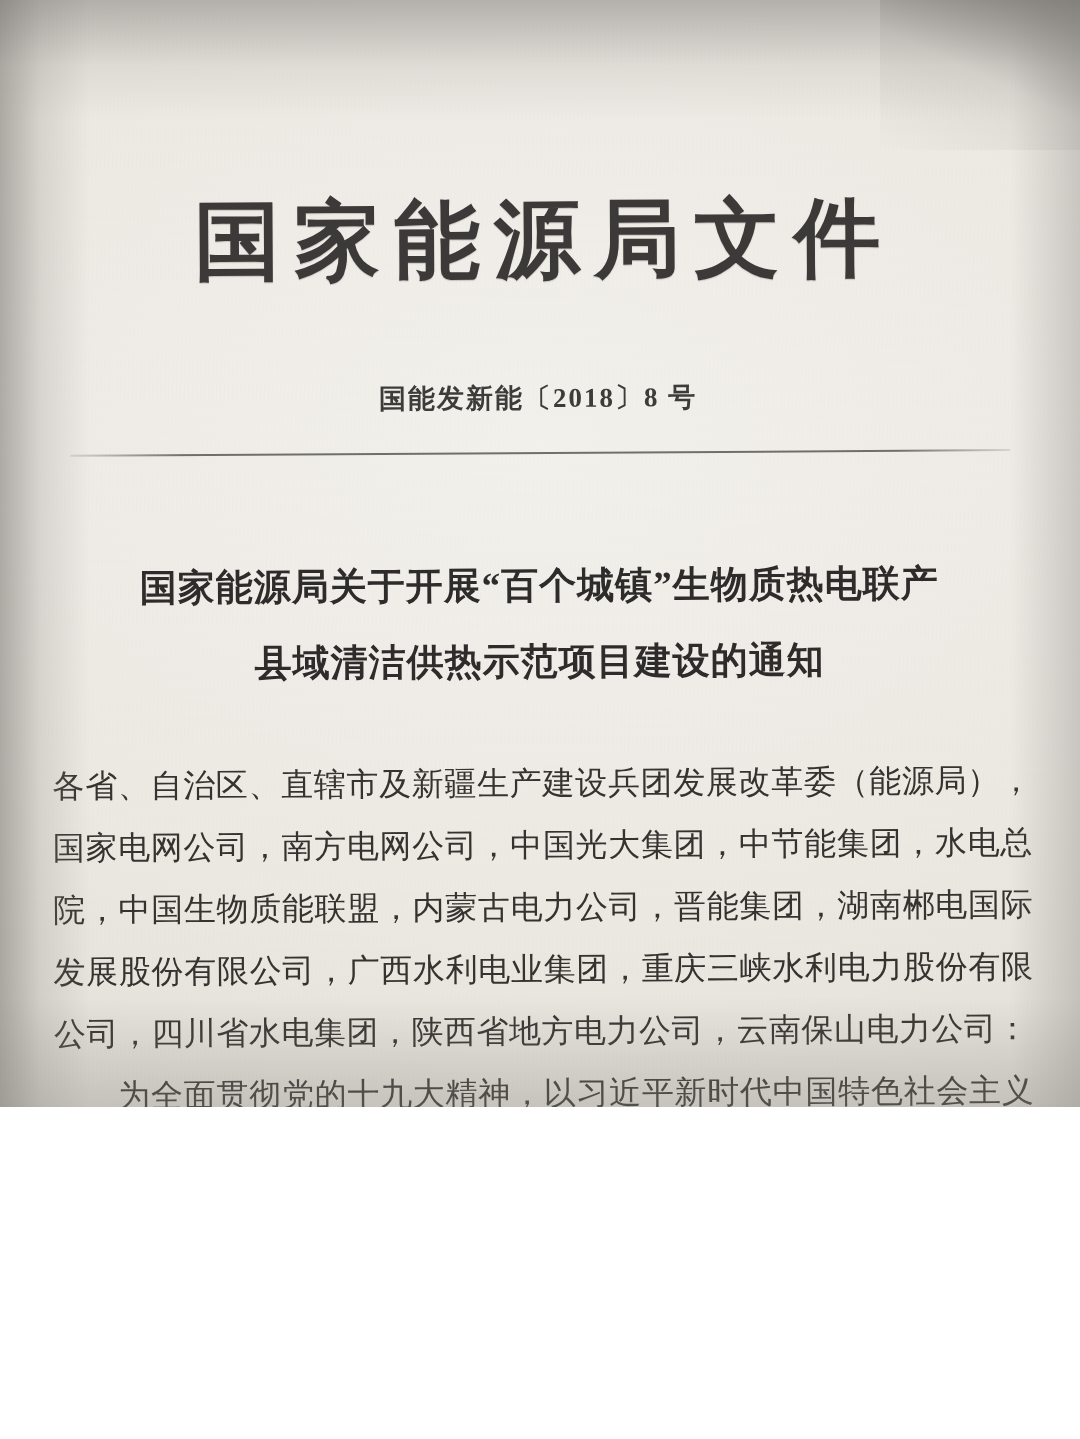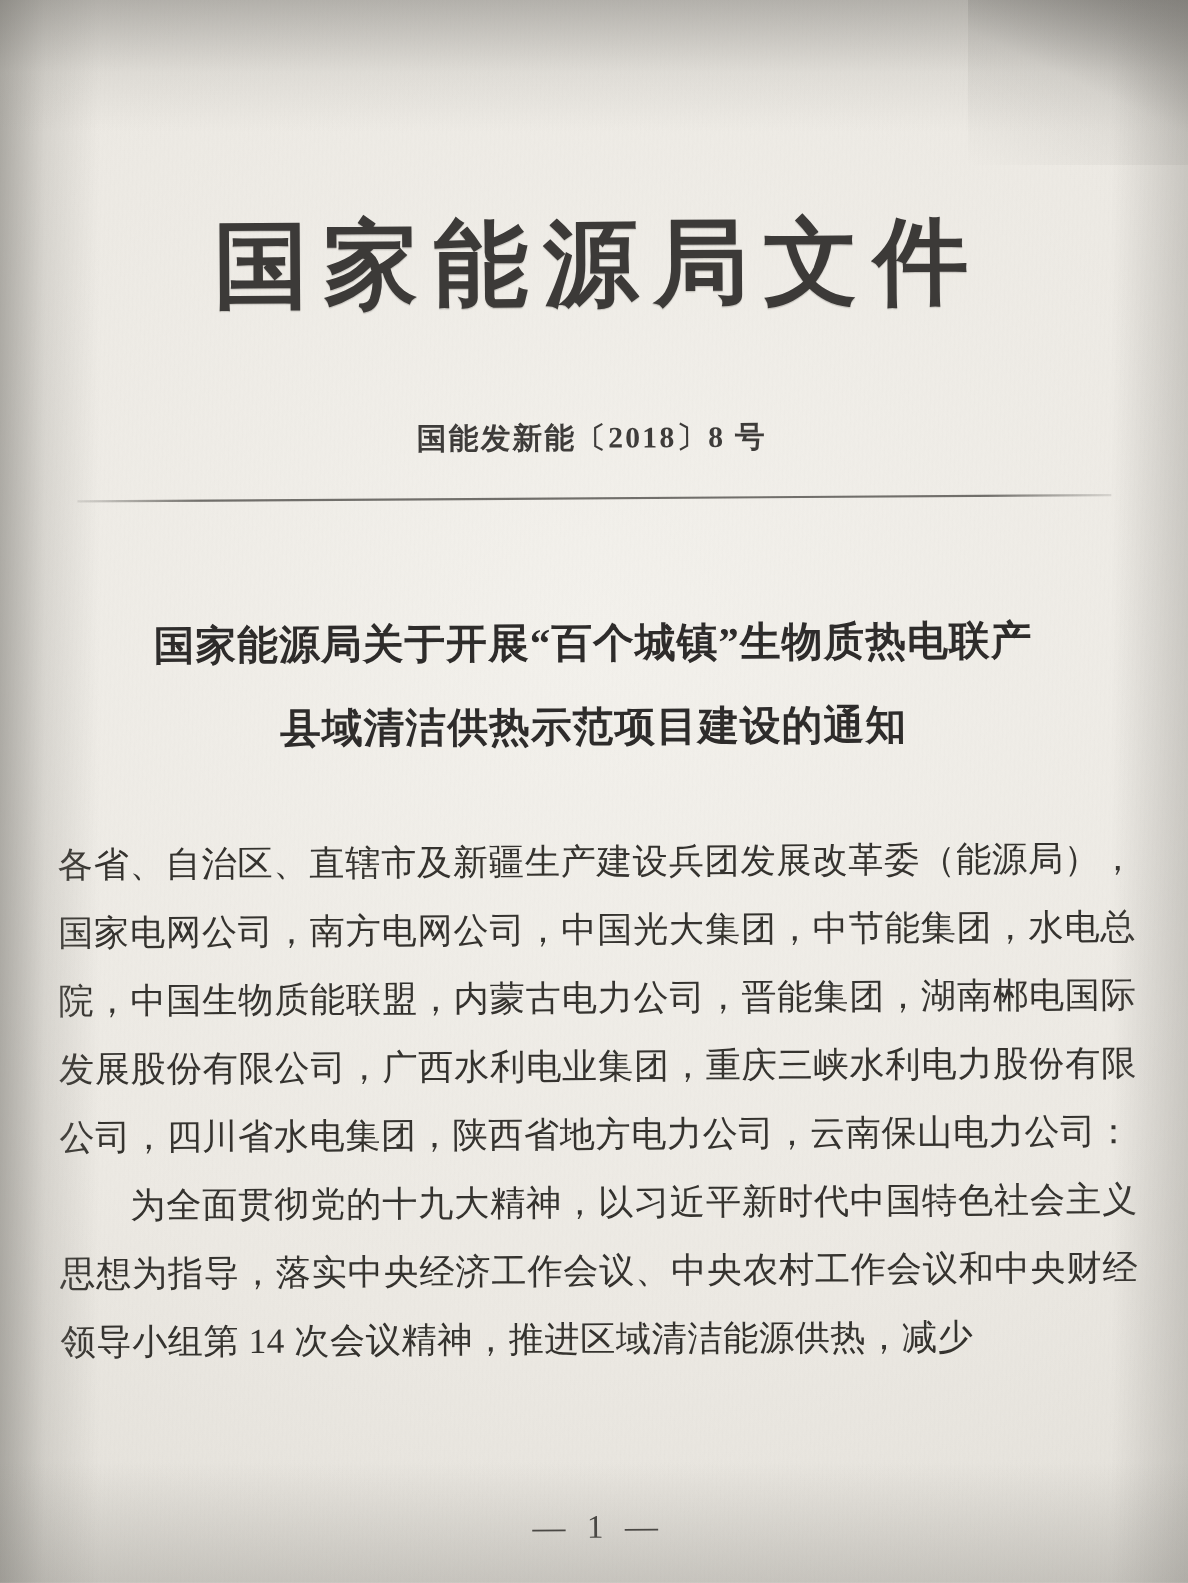--- a/index.html
+++ b/index.html
@@ -11,21 +11,21 @@
     width: 1080px;
     height: 1439px;
     overflow: hidden;
     font-family: "Liberation Serif", "DejaVu Serif", serif;
   }
 
   
   .page {
     position: relative;
     width: 1080px;
-    height: 1439px;
+    height: 1107px;
     background:
       radial-gradient(ellipse 120% 80% at 50% 40%, #f3f1ec 0%, #ece9e3 55%, #dedbd4 100%);
     overflow: hidden;
   }
   
   .shade-left {
     position: absolute;
     left: 0; top: 0;
     width: 90px; height: 1439px;
     background: linear-gradient(to right, rgba(120,118,112,0.55) 0%, rgba(150,148,142,0.25) 45%, rgba(255,255,255,0) 100%);

